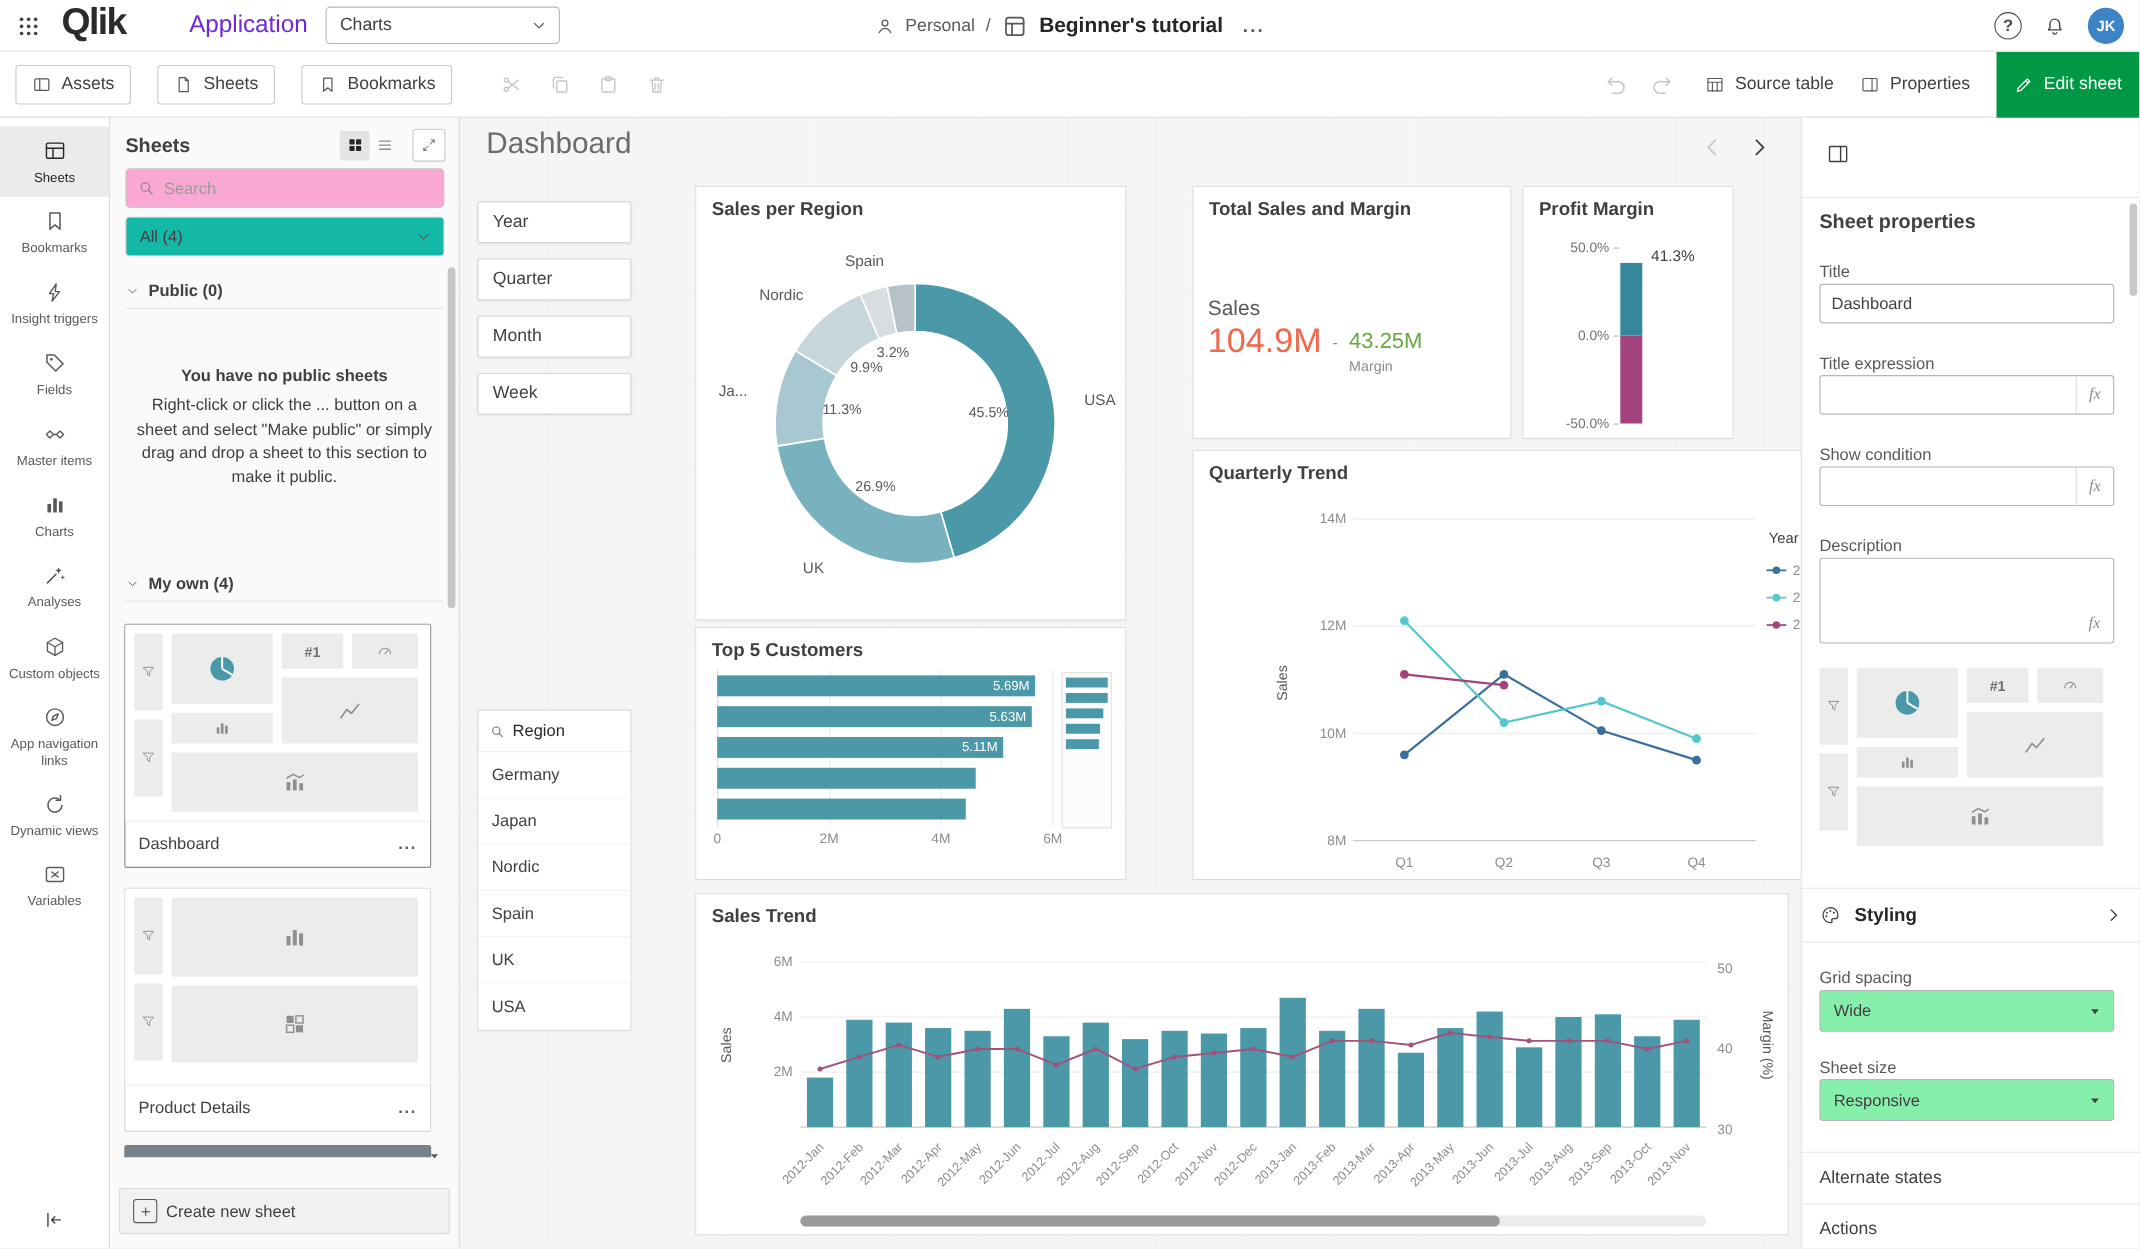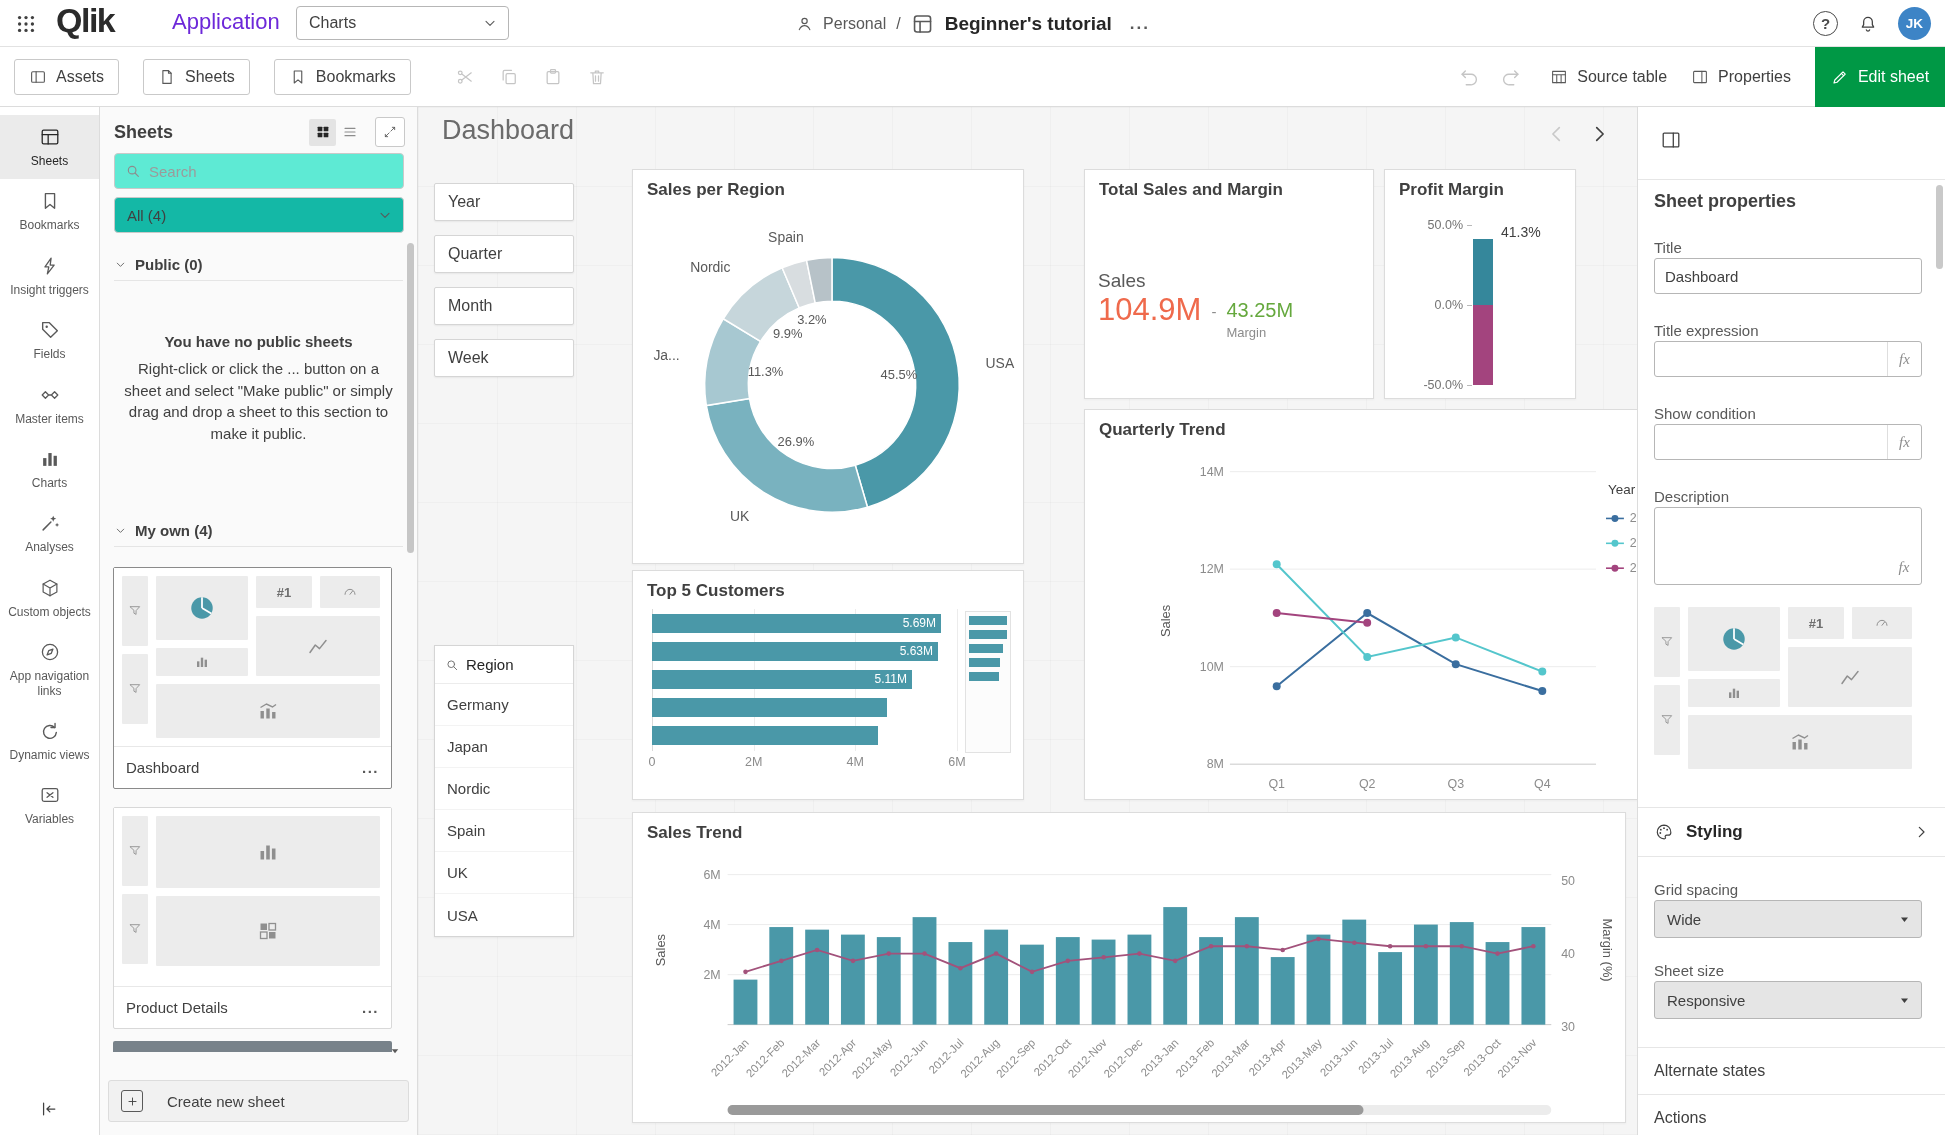--- a/index.html
+++ b/index.html
@@ -50,21 +50,21 @@
 .rail-label{font-size:12px;line-height:1.2;text-align:center}
 #rail-collapse{position:absolute;bottom:16px;left:39px;color:#404040;cursor:pointer}
 
 
 #sheets-panel{position:absolute;left:100px;top:107px;bottom:0;width:318px;background:#fafafa;border-right:1px solid #dcdcdc;z-index:3}
 #sp-head{position:absolute;left:14px;right:12px;top:10px;height:30px;display:flex;align-items:center}
 #sp-title{font-size:18px;font-weight:700;color:#404040;flex:1}
 .viewbtn{width:27px;height:27px;display:flex;align-items:center;justify-content:center;color:#8c8c8c;cursor:pointer;border-radius:2px}
 .viewbtn.active{color:#262626;background:#e4e4e4}
 #sp-expand{width:30px;height:30px;border:1px solid #c9c9c9;border-radius:3px;display:flex;align-items:center;justify-content:center;color:#595959;margin-left:12px;cursor:pointer;background:#fff}
-#sp-search{position:absolute;left:14px;top:46px;width:290px;height:36px;background:#5eead4;border:1px solid #c9c9c9;border-radius:4px;display:flex;align-items:center;padding:0 10px;gap:8px;color:#8c8c8c}
+#sp-search{position:absolute;left:14px;top:46px;width:290px;height:36px;background:#f9a8d4;border:1px solid #c9c9c9;border-radius:4px;display:flex;align-items:center;padding:0 10px;gap:8px;color:#8c8c8c}
 #sp-search input{border:none;outline:none;font-size:15px;flex:1;font-family:inherit;color:#404040;background:transparent;min-width:0}
 #sp-search input::placeholder{color:#9b9b9b}
 #sp-filter{position:absolute;left:14px;top:90px;width:290px;height:36px;background:#14b8a6;border:1px solid #c9c9c9;border-radius:4px;display:flex;align-items:center;justify-content:space-between;padding:0 10px 0 12px;font-size:15px;cursor:pointer;color:#404040}
 #sp-filter .ic{color:#595959}
 .sec-head{position:absolute;left:14px;right:14px;height:32px;display:flex;align-items:center;gap:8px;font-size:15px;font-weight:700;color:#404040;border-bottom:1px solid #e5e5e5;cursor:pointer}
 .sec-head .ic{color:#595959}
 #sec-public{top:142px}
 #sec-myown{top:408px}
 #public-empty{position:absolute;left:22px;right:22px;top:224px;text-align:center;font-size:15px;color:#404040;line-height:1.45}
 #public-empty b{display:block;margin-bottom:5px}
@@ -74,21 +74,21 @@
 #card-prod-sheet{top:700px}
 .thumb{position:relative;height:178px;padding:8px;overflow:hidden;background:#fff}
 .thumb-inner{position:relative;width:100%;height:100%}
 .card-label{height:42px;border-top:1px solid #e8e8e8;display:flex;align-items:center;padding:0 12px;font-size:15px;color:#404040}
 .menu-dots{margin-left:auto;color:#595959;letter-spacing:1.5px;font-weight:700;cursor:pointer}
 .mini-box{position:absolute;background:#ececec;display:flex;align-items:center;justify-content:center;color:#8f8f8f;border-radius:1px}
 .mini-box .badge{font-size:13px;font-weight:700;color:#6f6f6f}
 #partial-card{position:absolute;left:13px;top:934px;width:279px;height:11px;background:#78828a;border-radius:2px 2px 0 0}
 #sp-downarrow{position:absolute;right:16px;top:938px;color:#595959;cursor:pointer}
 #sp-scrollthumb{position:absolute;right:3px;top:136px;width:7px;height:310px;background:#c6c6c6;border-radius:4px;cursor:pointer}
-#create-sheet{position:absolute;left:8px;right:8px;bottom:13px;height:42px;background:#f1f1f1;border:1px solid #dcdcdc;border-radius:3px;display:flex;align-items:center;gap:24px;padding:0 12px;font-size:15px;color:#404040;cursor:pointer;font-family:inherit}
+#create-sheet{position:absolute;left:8px;right:8px;bottom:13px;height:42px;background:#f1f1f1;border:1px solid #dcdcdc;border-radius:3px;display:flex;align-items:center;gap:8px;padding:0 12px;font-size:15px;color:#404040;cursor:pointer;font-family:inherit}
 #create-sheet .plusbox{width:22px;height:22px;border:1px solid #595959;border-radius:3px;display:flex;align-items:center;justify-content:center;color:#404040}
 
 
 #mainarea{position:absolute;left:418px;top:107px;right:308px;bottom:0;background:#f5f5f5;background-image:linear-gradient(rgba(0,0,0,.022) 1px,transparent 1px),linear-gradient(90deg,rgba(0,0,0,.022) 1px,transparent 1px);background-size:79px 79px;z-index:1}
 #dash-title{position:absolute;left:24px;top:8px;font-size:27px;font-weight:400;color:#6b6b6b}
 #nav-prev{position:absolute;left:1128px;top:16px;color:#c9c9c9}
 #nav-next{position:absolute;left:1170px;top:16px;color:#404040;cursor:pointer}
 #filter-stack{position:absolute;left:16px;top:76px;width:140px;display:flex;flex-direction:column;gap:14px}
 .filter-btn{height:38px;background:#fff;border:1px solid #d5d5d5;border-radius:2px;box-shadow:0 1px 2px rgba(0,0,0,.06);display:flex;align-items:center;padding:0 13px;font-size:16px;color:#404040;cursor:pointer}
 #region-box{position:absolute;left:16px;top:538px;width:140px;background:#fff;border:1px solid #d5d5d5;box-shadow:0 1px 2px rgba(0,0,0,.06)}
@@ -149,21 +149,21 @@
 #in-desc{top:400px;height:78px;align-items:flex-start;padding-top:8px}
 .fxbox{margin-left:auto;align-self:stretch;display:flex;align-items:center;justify-content:center;width:34px;border-left:1px solid #dedede;cursor:pointer}
 #in-desc .fxbox{align-self:flex-end;height:34px;border-left:none}
 .fx{font-style:italic;font-family:"Liberation Serif",serif;font-size:15px;color:#8c8c8c}
 #pp-thumb{position:absolute;left:16px;top:500px;width:268px;height:172px}
 #pp-styling{position:absolute;left:0;right:0;top:700px;height:50px;border-top:1px solid #e6e6e6;border-bottom:1px solid #e6e6e6;display:flex;align-items:center;padding:0 16px;gap:12px;cursor:pointer}
 #pp-styling .lab{font-size:17px;font-weight:700;color:#262626}
 #pp-styling .chev{margin-left:auto;color:#595959}
 #pp-styling .ic{color:#404040}
 #lbl-grid{top:774px}#lbl-size{top:855px}
-.pp-select{position:absolute;left:16px;width:268px;height:38px;border:1px solid #b6b6b6;border-radius:3px;background:#e5e5e5;display:flex;align-items:center;justify-content:space-between;padding:0 10px 0 12px;font-size:15px;color:#404040;cursor:pointer}
+.pp-select{position:absolute;left:16px;width:268px;height:38px;border:1px solid #b6b6b6;border-radius:3px;background:#86efac;display:flex;align-items:center;justify-content:space-between;padding:0 10px 0 12px;font-size:15px;color:#404040;cursor:pointer}
 .pp-select .ic{color:#404040}
 #sel-grid{top:793px}#sel-size{top:874px}
 .pp-acc{position:absolute;left:0;right:0;height:47px;border-top:1px solid #e6e6e6;display:flex;align-items:center;padding:0 16px;font-size:16px;color:#404040;cursor:pointer}
 #pp-altstates{top:940px}
 #pp-actions{top:987px}
 #pp-scrollthumb{position:absolute;right:2px;top:78px;width:7px;height:84px;background:#c9c9c9;border-radius:4px;cursor:pointer}
 </style>
 </head>
 <body>
 

